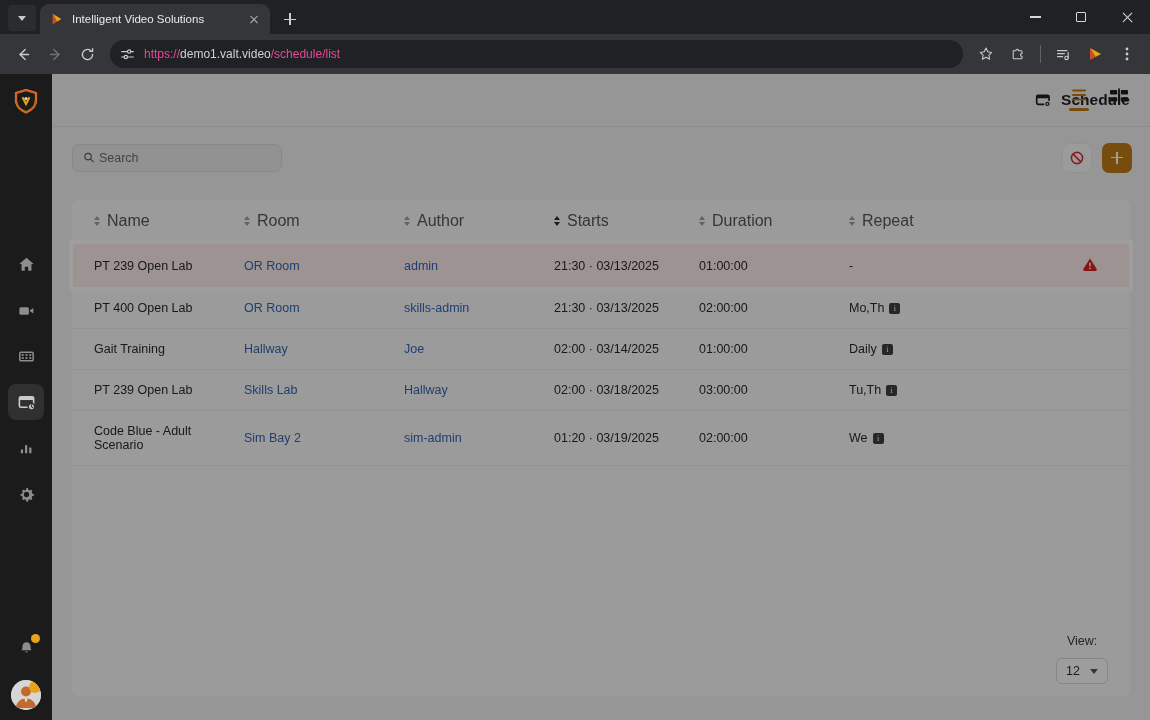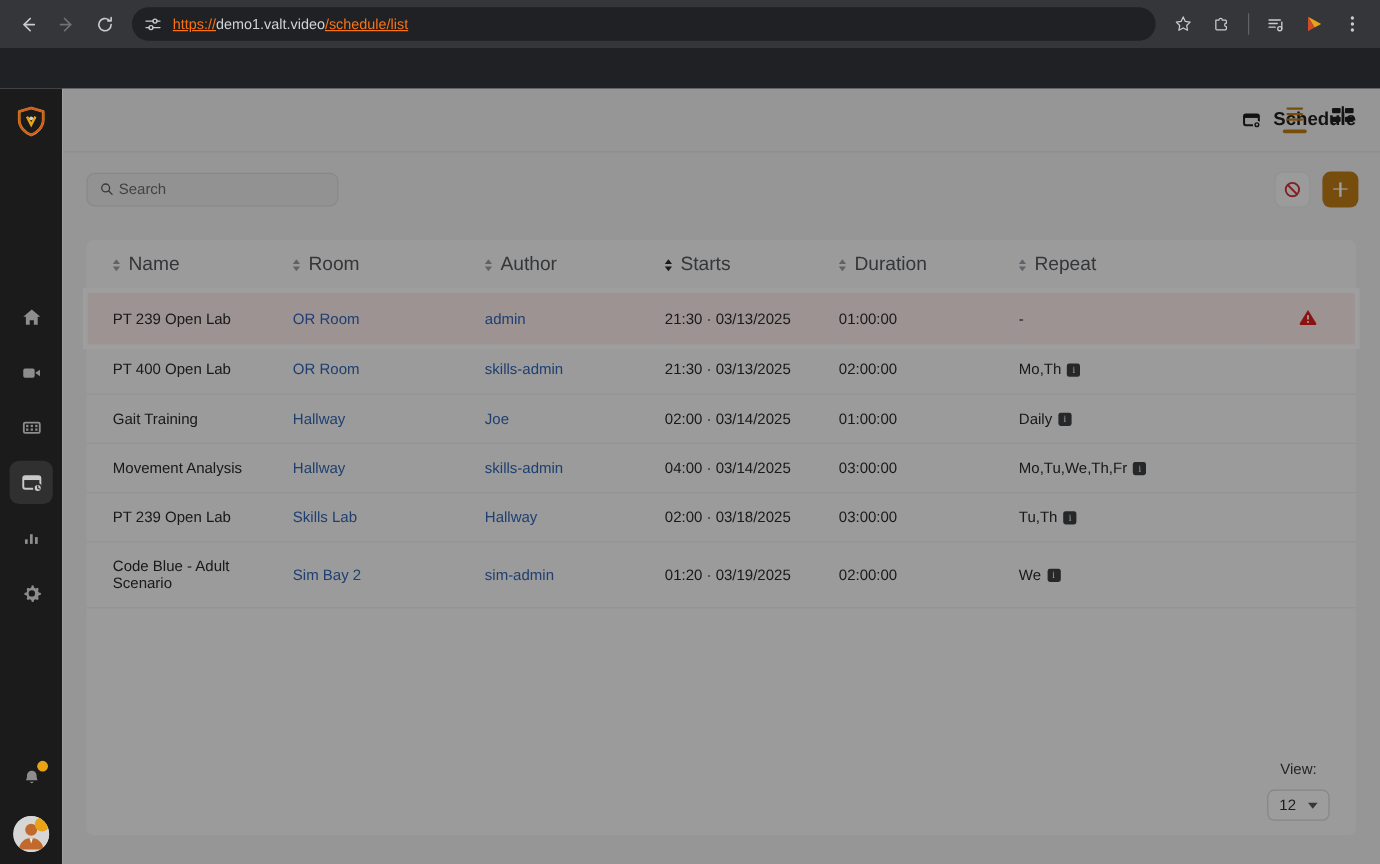--- a/index.html
+++ b/index.html
@@ -53,21 +53,21 @@
   .toolbar{
     height:40px; background:#35363a; display:flex; align-items:center; gap:2px;
     padding:0 8px;
   }
   .tb-btn{width:30px;height:30px;display:flex;align-items:center;justify-content:center;border-radius:50%;}
   .omnibox{
     flex:1; height:28px; background:#202124; border-radius:14px;
     display:flex; align-items:center; padding:0 10px; gap:9px; margin:0 6px;
   }
   .omni-url{font-size:12px;color:#cfd2d6;white-space:nowrap;}
-  .omni-url .dim{color:#f97316;text-decoration:underline;}
+  .omni-url .dim{color:#ec4899;}
   .tb-right{display:flex;align-items:center;gap:2px;}
   .tb-sep{width:1px;height:18px;background:#5f6368;margin:0 5px;}
 
   
   .app{ position:absolute; left:0; top:74px; width:1150px; height:646px; background:#fff; }
 
   .sidebar{
     position:absolute;left:0;top:0;width:52px;height:646px;background:#1b1b1b;
     display:flex;flex-direction:column;align-items:center;
   }
@@ -154,20 +154,46 @@
   .chev-sm{width:0;height:0;border-left:4px solid transparent;border-right:4px solid transparent;border-top:5px solid #5a5a5a;}
 
   
   .dim-overlay{position:absolute;left:52px;top:0;width:1098px;height:646px;background:rgba(0,0,0,.38);pointer-events:none;}
 </style>
 </head>
 <body>
 
 <div class="browser">
 
+  <div class="tabstrip">
+    <div class="tab-listbtn">
+      <span class="chev-dn"></span>
+    </div>
+    <div class="tab">
+      <svg class="tab-fav" viewBox="0 0 16 16">
+        <path d="M3 2 L13 8 L8 11 Z" fill="#e8a317"></path>
+        <path d="M3 2 L8 11 L3 14 Z" fill="#cf4b2c"></path>
+      </svg>
+      <span class="tab-title">Intelligent Video Solutions</span>
+      <span class="tab-close"></span>
+    </div>
+    <div class="tab-new"></div>
+
+    <div class="wincontrols">
+      <div class="wc">
+          <span class="wc-min"></span>
+        </div>
+      <div class="wc">
+          <span class="wc-max"></span>
+        </div>
+      <div class="wc">
+          <span class="wc-cl"></span>
+        </div>
+    </div>
+  </div>
 
   <div class="toolbar">
     <div class="tb-btn">
       <svg width="17" height="17" viewBox="0 0 20 20">
         <path d="M12 4 L6 10 L12 16" stroke="#c9cbcf" stroke-width="1.6" fill="none" stroke-linecap="round" stroke-linejoin="round"></path>
         <path d="M6 10 H16" stroke="#c9cbcf" stroke-width="1.6" stroke-linecap="round"></path>
       </svg>
     </div>
     <div class="tb-btn">
       <svg width="17" height="17" viewBox="0 0 20 20">
@@ -464,32 +490,20 @@
                 <td class="link">Joe</td>
                 <td>02:00 · 03/14/2025</td>
                 <td>01:00:00</td>
                 <td><span class="rep">
                     <span>Daily</span>
                     <span class="ibadge">i</span>
                   </span></td>
                 <td style="text-align: center;"></td>
               </tr>
               <tr>
-                <td class="cell-pad">Movement Analysis</td>
-                <td class="link">Hallway</td>
-                <td class="link">skills-admin</td>
-                <td>04:00 · 03/14/2025</td>
-                <td>03:00:00</td>
-                <td><span class="rep">
-                    <span>Mo,Tu,We,Th,Fr</span>
-                    <span class="ibadge">i</span>
-                  </span></td>
-                <td style="text-align: center;"></td>
-              </tr>
-              <tr>
                 <td class="cell-pad">PT 239 Open Lab</td>
                 <td class="link">Skills Lab</td>
                 <td class="link">Hallway</td>
                 <td>02:00 · 03/18/2025</td>
                 <td>03:00:00</td>
                 <td><span class="rep">
                     <span>Tu,Th</span>
                     <span class="ibadge">i</span>
                   </span></td>
                 <td style="text-align: center;"></td>

